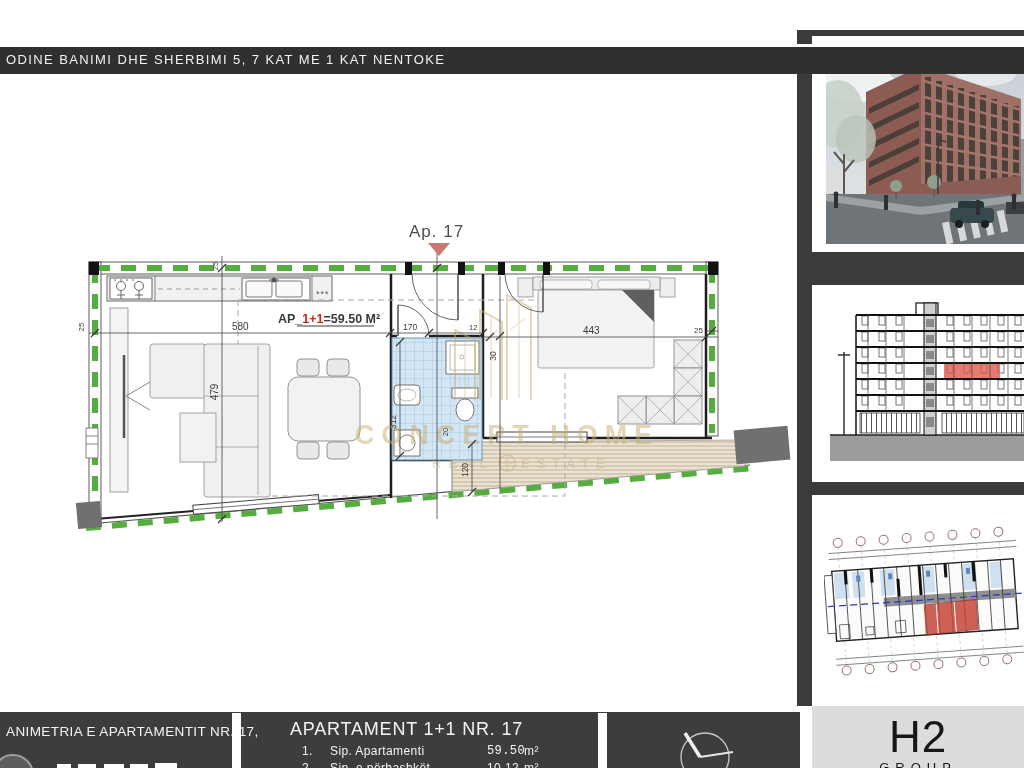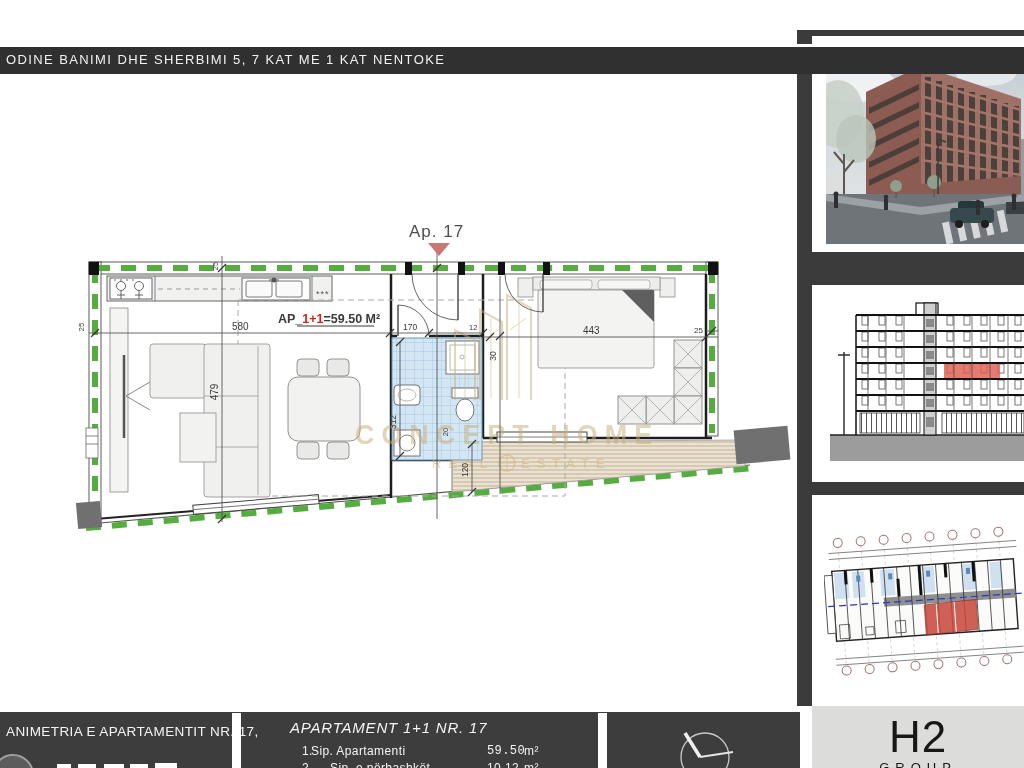--- a/index.html
+++ b/index.html
@@ -16,21 +16,21 @@
   .card{position:absolute;left:812px;width:212px;background:#fff;z-index:2;}
   .card .art{position:absolute;background:#fff;}
   
   #bottombar{left:0;top:712px;width:800px;height:56px;background:#3d3d3d;color:#f4f4f4;z-index:4;}
   #h2area{left:812px;top:706px;width:212px;height:74px;background:#dcdcda;color:#171717;
           text-align:center;z-index:4;}
   #h2area .h2{font-size:44px;line-height:46px;margin-top:8px;letter-spacing:1px;}
   #h2area .grp{font-size:13px;letter-spacing:6px;margin-top:0;}
   .vbar{position:absolute;top:713px;width:9px;height:55px;background:#fff;z-index:6;}
   .fl{font-size:13.5px;letter-spacing:.4px;line-height:19px;}
-  #ftitle{left:290px;top:719px;font-size:15px;letter-spacing:.8px;z-index:6;font-style:italic;}
+  #ftitle{left:290px;top:719px;font-size:18px;letter-spacing:.8px;z-index:6;}
   .frow{font-size:12px;letter-spacing:.4px;z-index:6;}
   .frow span{position:absolute;white-space:nowrap;}
   #planwrap{left:0;top:0;width:797px;height:712px;z-index:2;}
   svg text{font-family:"Liberation Sans",sans-serif;}
 </style>
 </head>
 <body>
 
 <div id="stage">
 
@@ -442,21 +442,21 @@
     <div class="abs" style="left:-8px;top:42px;width:38px;height:38px;border-radius:50%;background:#5c5c5c;border:2px solid #9e9e9e;"></div>
     <div class="abs" style="left:57px;top:52px;width:14px;height:4px;background:#fff;"></div>
     <div class="abs" style="left:78px;top:52px;width:18px;height:4px;background:#fff;"></div>
     <div class="abs" style="left:104px;top:52px;width:20px;height:4px;background:#fff;"></div>
     <div class="abs" style="left:130px;top:52px;width:18px;height:4px;background:#fff;"></div>
     <div class="abs" style="left:155px;top:51px;width:22px;height:5px;background:#fff;"></div>
 
     <div class="abs" id="ftitle" style="left:290px;top:7px;">APARTAMENT 1+1 NR. 17</div>
     <div class="abs frow" style="top:32px;">
       <span style="left:302px;">1.</span>
-      <span style="left:311px;">Sip. Apartamenti</span>
+      <span style="left:330px;">Sip. Apartamenti</span>
       <span style="left:487px;font-family:Liberation Mono, monospace;">59.50</span>
       <span style="left:524px;">m²</span>
     </div>
     <div class="abs frow" style="top:49px;">
       <span style="left:302px;">2.</span>
       <span style="left:330px;">Sip. e përbashkët</span>
       <span style="left:487px;">10.12</span>
       <span style="left:524px;">m²</span>
     </div>
 

